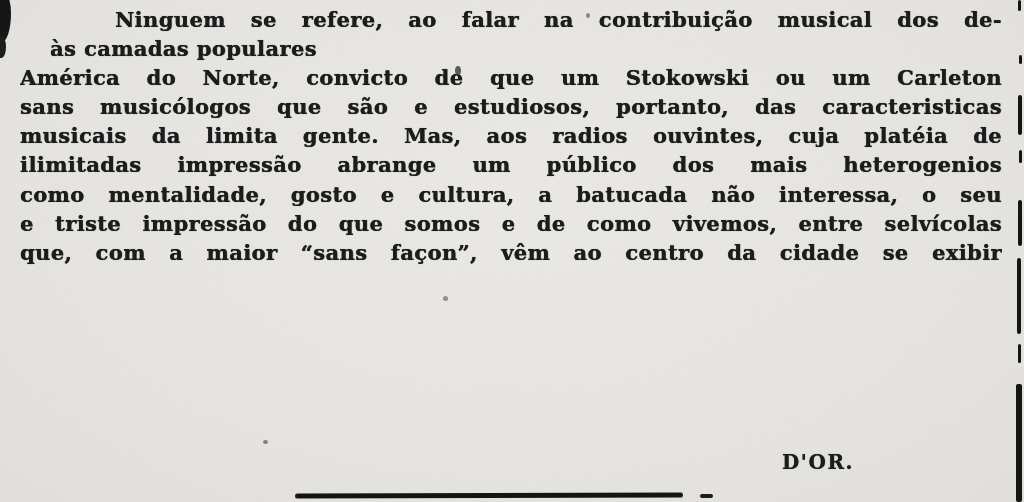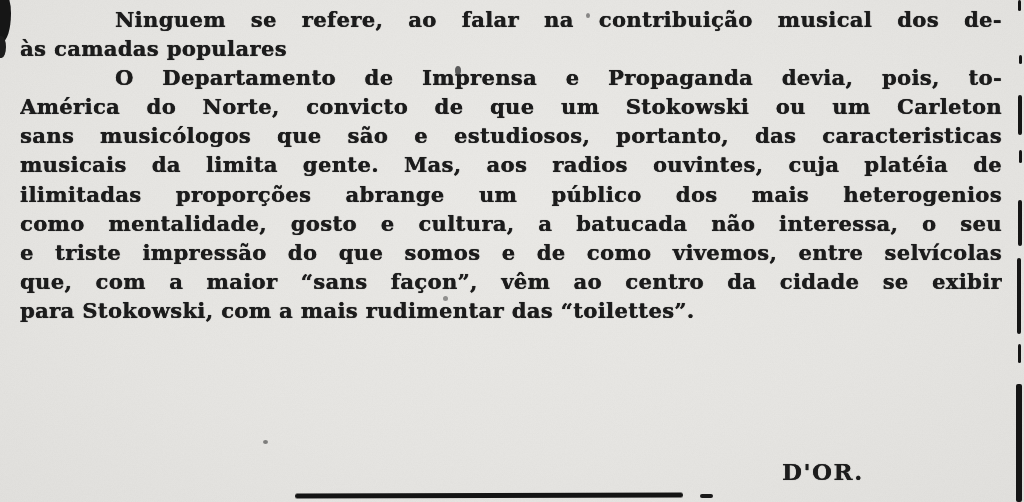--- a/index.html
+++ b/index.html
@@ -37,30 +37,29 @@
     line-height: 29.1px;
     height: 29.1px;
     white-space: nowrap;
     letter-spacing: 0.4px;
     text-align: justify;
     text-align-last: justify;
     text-shadow: 0 0 0.7px rgba(25,25,25,0.9), 0.4px 0.4px 0.5px rgba(40,40,40,0.5);
     overflow: hidden;
   }
   .line.indent { padding-left: 95px; }
-  .line.no-stretch { text-align-last: left; }
+  .line.no-stretch { text-align-last: left; margin-left: 30px; }
   .signature {
     position: absolute;
     left: 782px;
     top: 450px;
-    font-size: 23px;
+    font-size: 20px;
     font-weight: bold;
     letter-spacing: 1.5px;
     text-shadow: 0 0 0.7px rgba(25,25,25,0.9);
-    margin-top: 8px;
   }
   
   .ink-blob-tl {
     position: absolute;
     left: -4px; top: -6px;
     width: 15px; height: 48px;
     background: #161616;
     border-radius: 0 40% 60% 40%;
     filter: blur(0.6px);
   }
@@ -102,29 +101,27 @@
   .speck.s4 { left: 263px; top: 440px; width: 5px; height: 4px; opacity: .6; }
 </style>
 </head>
 <body>
 
 <div class="page">
 
   <div class="text-block">
     <div class="line indent">Ninguem se refere, ao falar na contribuição musical dos de-</div>
     <div class="line no-stretch">às camadas populares</div>
-    <div class="line indent">O Departamento de Imprensa e Propaganda devia, pois, to-</div>
     <div class="line">América do Norte, convicto de que um Stokowski ou um Carleton</div>
     <div class="line">sans musicólogos que são e estudiosos, portanto, das caracteristicas</div>
     <div class="line">musicais da limita gente. Mas, aos radios ouvintes, cuja platéia de</div>
-    <div class="line">ilimitadas proporções abrange um público dos mais heterogenios</div>
+    <div class="line">ilimitadas impressão abrange um público dos mais heterogenios</div>
     <div class="line">como mentalidade, gosto e cultura, a batucada não interessa, o seu</div>
     <div class="line">e triste impressão do que somos e de como vivemos, entre selvícolas</div>
     <div class="line">que, com a maior “sans façon”, vêm ao centro da cidade se exibir</div>
-    <div class="line no-stretch">para Stokowski, com a mais rudimentar das “toilettes”.</div>
   </div>
 
   <div class="signature">D'OR.</div>
 
   <div class="ink-blob-tl"></div>
   <div class="ink-blob-tl2"></div>
 
   <div class="rule-seg" style="left:1018px; top:0;     width:3px; height:11px;"></div>
   <div class="rule-seg" style="left:1019px; top:55px;  width:3px; height:9px;"></div>
   <div class="rule-seg" style="left:1018px; top:95px;  width:4px; height:40px;"></div>

